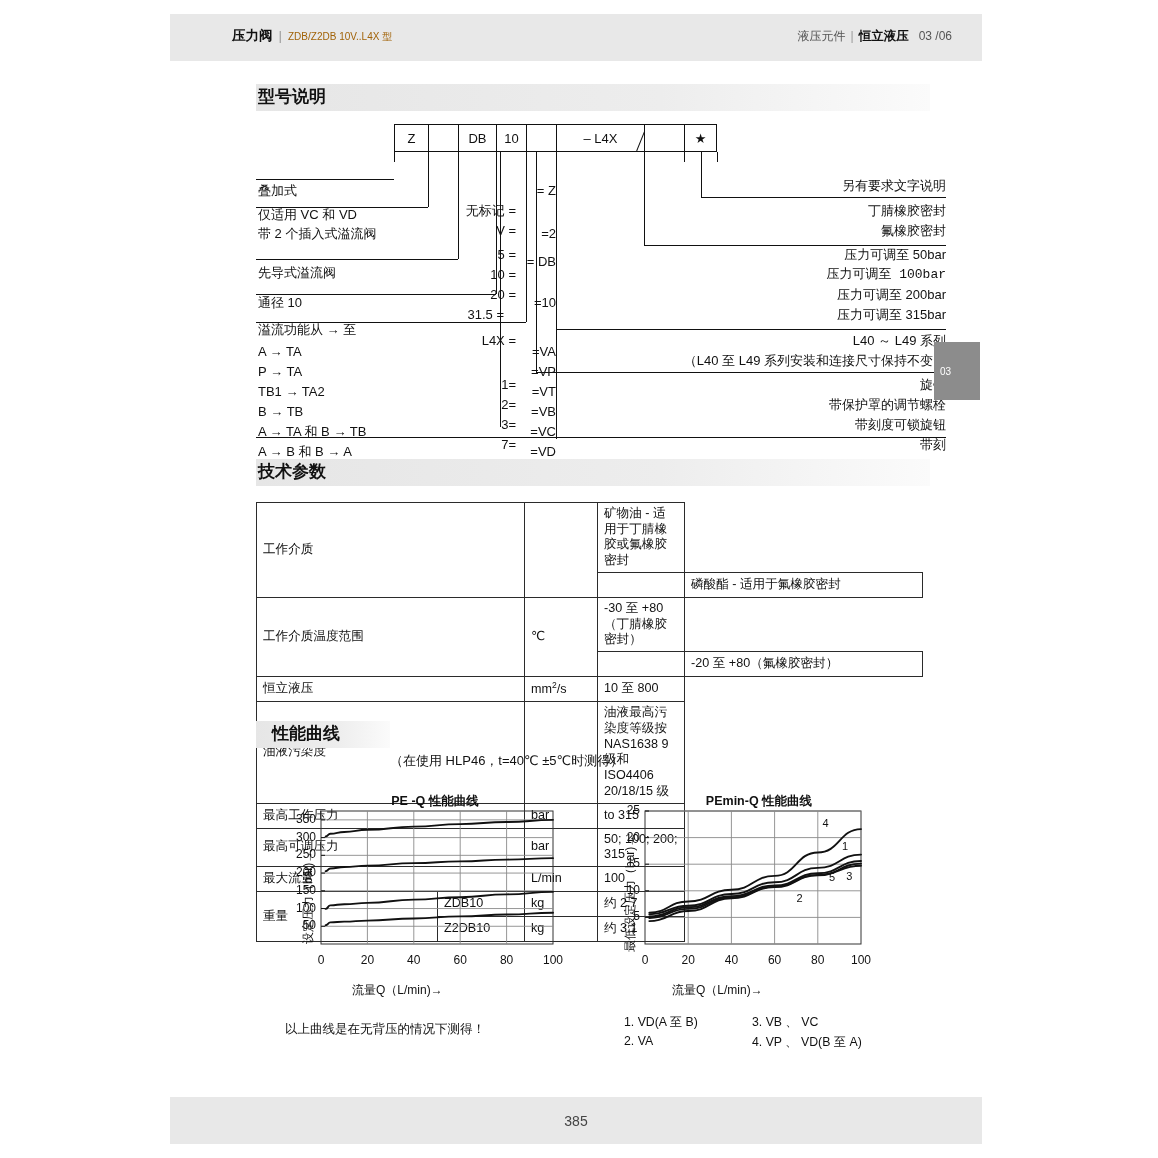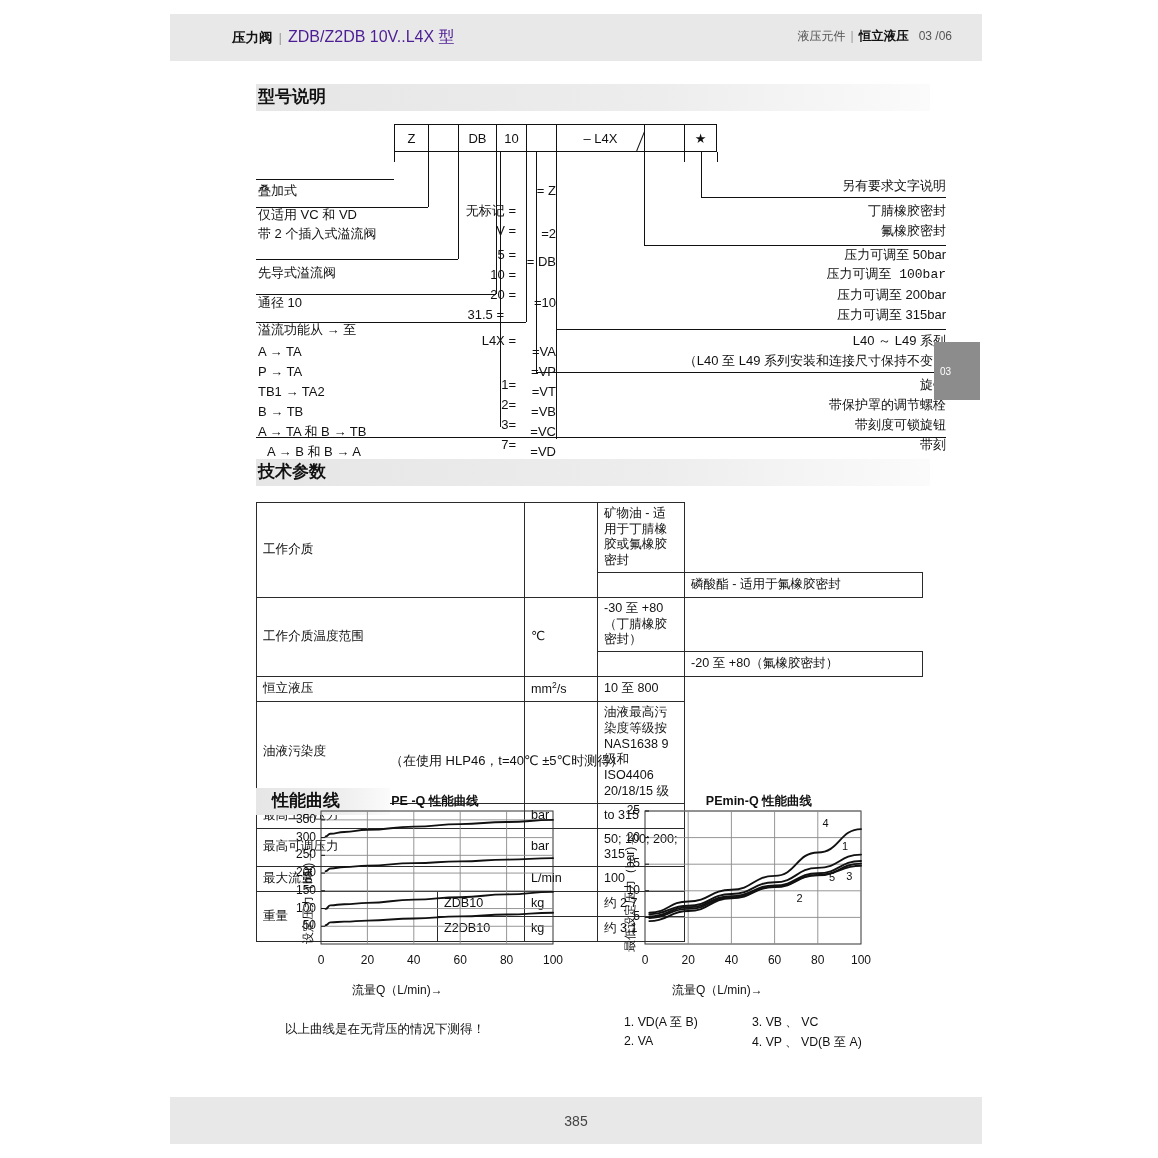--- a/index.html
+++ b/index.html
@@ -9,21 +9,21 @@
     color:#1a1a1a;position:relative;overflow:hidden;
   }
   
   .page-head{
     position:absolute;left:170px;top:14px;width:812px;height:47px;
     background:#e8e8e8;
   }
   .head-left{position:absolute;left:62px;top:13px;font-size:13.5px;letter-spacing:0px;white-space:nowrap;}
   .head-left b{font-weight:bold;color:#111;}
   .head-left .sep{color:#9a9a9a;margin:0 6px;font-weight:normal;}
-  .head-left .sub{color:#4c1d95;font-weight:normal;font-size:16px;}
+  .head-left .sub{color:#a16207;font-weight:normal;font-size:10px;}
   .head-right{position:absolute;right:30px;top:14px;font-size:12px;color:#555;white-space:nowrap;}
   .head-right b{color:#111;font-weight:bold;font-size:12.5px;}
   .head-right .sep{color:#9a9a9a;margin:0 5px;}
   .head-right .pg{color:#555;margin-left:10px;}
 
   
   .sec-title{
     position:absolute;font-size:17px;font-weight:bold;color:#111;
     background:linear-gradient(to right,#e6e6e6,#ededed 60%,#fbfbfb);
     padding:3px 6px 4px 2px;line-height:1.15;
@@ -166,21 +166,21 @@
     <div class="mc-row" style="left: 2px; top: 219px;">A → TA</div>
     <div class="mc-row" style="left: auto; right: 390px; top: 219px; text-align: left;">=VA</div>
     <div class="mc-row" style="left: 2px; top: 239px;">P → TA</div>
     <div class="mc-row" style="left: auto; right: 390px; top: 239px; text-align: left;">=VP</div>
     <div class="mc-row" style="left: 2px; top: 259px;">TB1 → TA2</div>
     <div class="mc-row" style="left: auto; right: 390px; top: 259px; text-align: left;">=VT</div>
     <div class="mc-row" style="left: 2px; top: 279px;">B → TB</div>
     <div class="mc-row" style="left: auto; right: 390px; top: 279px; text-align: left;">=VB</div>
     <div class="mc-row" style="left: 2px; top: 299px;">A → TA 和 B → TB</div>
     <div class="mc-row" style="left: auto; right: 390px; top: 299px; text-align: left;">=VC</div>
-    <div class="mc-row" style="left: 2px; top: 319px; margin-left: 9px;">A → B 和 B → A</div>
+    <div class="mc-row" style="left: 2px; top: 319px;">A → B 和 B → A</div>
     <div class="mc-row" style="left: auto; right: 390px; top: 319px; text-align: left;">=VD</div>
     <div class="mc-row" style="left: auto; right: 0px; top: 53px; text-align: right;">另有要求文字说明</div>
     <div class="mc-row" style="left: auto; right: 430px; top: 78px; text-align: right;">无标记 =</div>
     <div class="mc-row" style="left: auto; right: 0px; top: 78px; text-align: right;">丁腈橡胶密封</div>
     <div class="mc-row" style="left: auto; right: 430px; top: 98px; text-align: right;">V        =</div>
     <div class="mc-row" style="left: auto; right: 0px; top: 98px; text-align: right;">氟橡胶密封</div>
     <div class="mc-row" style="left: auto; right: 430px; top: 122px; text-align: right;">5  =</div>
     <div class="mc-row" style="left: auto; right: 0px; top: 122px; text-align: right;">压力可调至 50bar</div>
     <div class="mc-row" style="left: auto; right: 430px; top: 142px; text-align: right;">10  =</div>
     <div class="mc-row" style="left: auto; right: 0px; top: 142px; text-align: right; font-family: Liberation Mono, monospace;">压力可调至 100bar</div>
@@ -268,21 +268,21 @@
         </tr>
         <tr>
           <td class="c-sub">Z2DB10</td>
           <td class="c-unit">kg</td>
           <td>约 3.1</td>
         </tr>
       </tbody>
     </table>
 </div>
 
-<div class="sec-title" style="left:256px;top:788px;width:112px;padding-left:16px;">性能曲线</div>
+<div class="sec-title" style="left:256px;top:721px;width:112px;padding-left:16px;">性能曲线</div>
 <div class="sec-note" style="left:390px;top:752px;">（在使用 HLP46，t=40℃ ±5℃时测得）</div>
 
 <div id="charts">
     <div class="chart-title" style="left: 300px; top: 793px; width: 270px;">PE -Q 性能曲线</div>
     <svg width="234" height="135" style="position: absolute; left: 320px; top: 810px;">
       <rect x="1" y="1" width="232" height="133" fill="none" stroke="#333" stroke-width="1"></rect>
       <line x1="47.400000000000006" y1="1" x2="47.400000000000006" y2="134" stroke="#8a8a8a" stroke-width="0.9"></line>
       <line x1="93.80000000000001" y1="1" x2="93.80000000000001" y2="134" stroke="#8a8a8a" stroke-width="0.9"></line>
       <line x1="140.2" y1="1" x2="140.2" y2="134" stroke="#8a8a8a" stroke-width="0.9"></line>
       <line x1="186.60000000000002" y1="1" x2="186.60000000000002" y2="134" stroke="#8a8a8a" stroke-width="0.9"></line>

